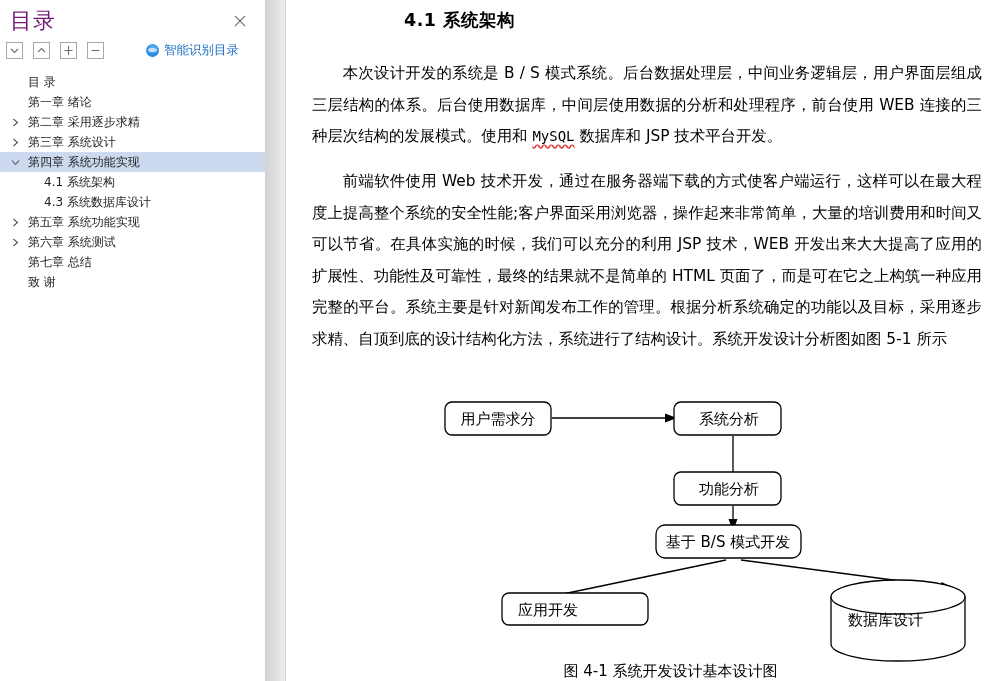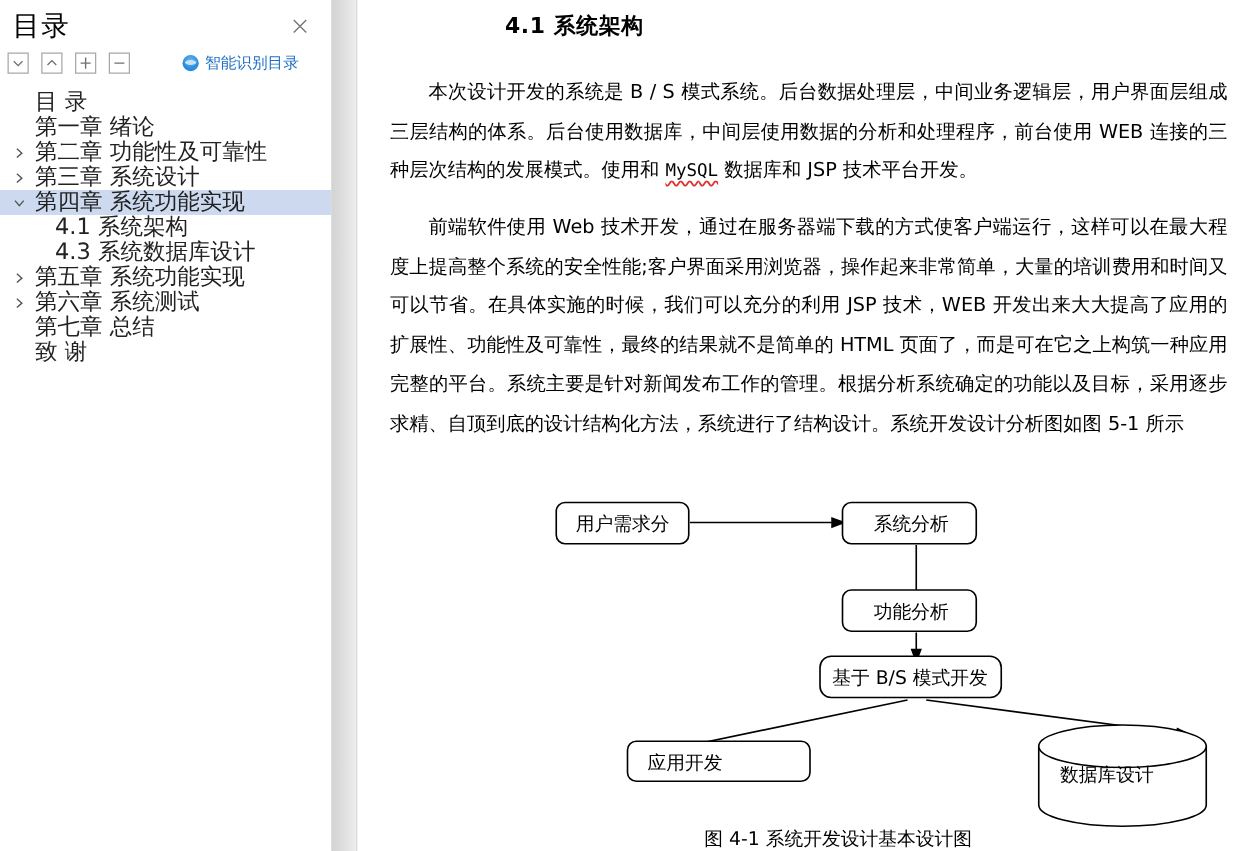--- a/index.html
+++ b/index.html
@@ -14,21 +14,21 @@
   
   .toc-panel{
     position:absolute;left:0;top:0;width:265px;height:681px;
     background:#ffffff;
   }
   .toc-header{
     position:relative;height:40px;
   }
   .toc-title{
     position:absolute;left:10px;top:6px;
-    font-size:22px;color:#000000;letter-spacing:1px;
+    font-size:22px;color:#701a75;letter-spacing:1px;
     font-family:"DejaVu Sans","Liberation Sans",sans-serif;
   }
   .toc-close{
     position:absolute;right:16px;top:12px;width:18px;height:18px;
     cursor:pointer;
   }
   .toc-close svg{display:block;}
 
   .toc-toolbar{
     position:relative;height:28px;
@@ -53,21 +53,21 @@
   .smart-ico:after{
     content:"";position:absolute;left:2px;top:4px;width:9px;height:4px;
     border-radius:50%;background:#d9ecfb;opacity:.85;
   }
   .smart-label{font-size:12.5px;color:#1f6fc4;white-space:nowrap;
     font-family:"DejaVu Sans","Liberation Sans",sans-serif;}
 
   .toc-tree{position:absolute;left:0;top:72px;width:265px;}
   .toc-row{
     position:relative;height:20px;line-height:20px;
-    font-size:18px;color:#222;white-space:nowrap;cursor:pointer;
+    font-size:12px;color:#222;white-space:nowrap;cursor:pointer;
     font-family:"DejaVu Sans","Liberation Sans",sans-serif;
   }
   .toc-row.sel{background:#ccd9ef;padding-left:16px;}
   .toc-arrow{
     position:absolute;left:11px;top:0;width:12px;height:20px;
   }
   .toc-arrow svg{display:block;margin-top:6px;}
   .toc-text{position:absolute;top:0;}
   .lvl1 .toc-text{left:28px;}
   .lvl2 .toc-text{left:44px;}
@@ -170,21 +170,21 @@
         </div>
         <div class="toc-row lvl1">
           <span class="toc-text">第一章  绪论</span>
         </div>
         <div class="toc-row lvl1">
           <span class="toc-arrow">
             <svg width="9" height="9" viewBox="0 0 9 9">
               <path d="M2.5 1 L6.5 4.5 L2.5 8" stroke="#555" stroke-width="1.1" fill="none"></path>
             </svg>
           </span>
-          <span class="toc-text">第二章  功能性及可靠性</span>
+          <span class="toc-text">第二章  采用逐步求精</span>
         </div>
         <div class="toc-row lvl1">
           <span class="toc-arrow">
             <svg width="9" height="9" viewBox="0 0 9 9">
               <path d="M2.5 1 L6.5 4.5 L2.5 8" stroke="#555" stroke-width="1.1" fill="none"></path>
             </svg>
           </span>
           <span class="toc-text">第三章  系统设计</span>
         </div>
         <div class="toc-row lvl1 sel">

